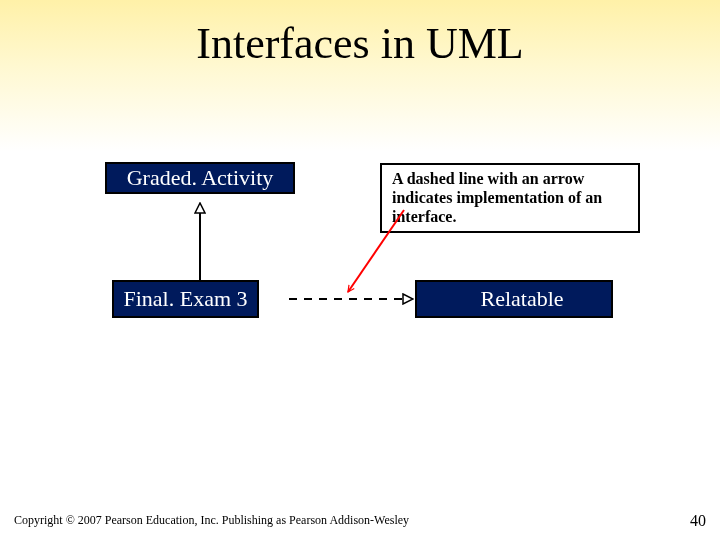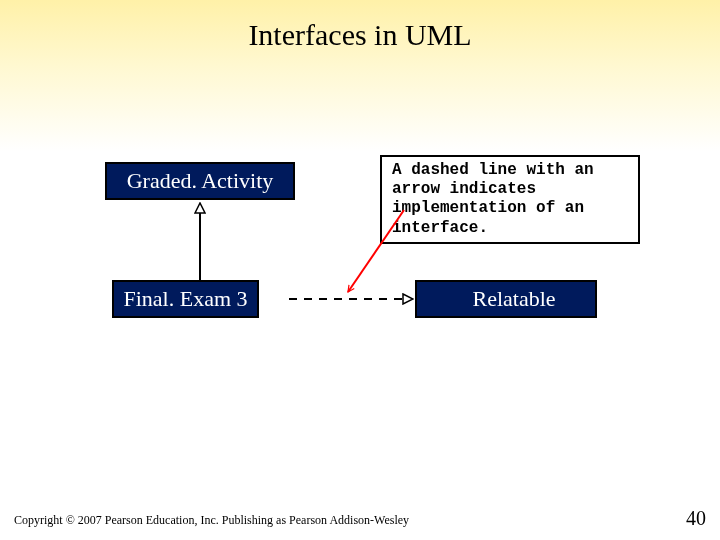--- a/index.html
+++ b/index.html
@@ -19,21 +19,21 @@
       #fff8d0 12%,
       #ffffff 28%,
       #ffffff 100%);
   }
   .title {
     position: absolute;
     top: 18px;
     left: 0;
     width: 100%;
     text-align: center;
-    font-size: 30px;
+    font-size: 44px;
     color: #000;
   }
   .class-box {
     position: absolute;
     background: #001a5c;
     color: #fff;
     border: 2px solid #000;
     font-size: 22px;
     display: flex;
     align-items: center;
@@ -56,52 +56,52 @@
     bottom: 12px;
     left: 14px;
     font-size: 12px;
     color: #000;
     text-align: right;
   }
   .page-num {
     position: absolute;
     bottom: 10px;
     right: 14px;
-    font-size: 20px;
+    font-size: 16px;
     color: #000;
   }
   svg.overlay {
     position: absolute;
     left: 0;
     top: 0;
     width: 720px;
     height: 540px;
     pointer-events: none;
   }
 </style>
 </head>
 <body>
 
 <div class="slide">
 
   <div class="title">Interfaces in UML</div>
 
-  <div class="class-box" style="left:105px; top:162px; width:190px; height:38px;">
+  <div class="class-box" style="left:105px; top:162px; width:190px; height:32px;">
     <span>Graded. Activity</span>
   </div>
 
   <div class="class-box" style="left:112px; top:280px; width:147px; height:38px;">
     <span>Final. Exam 3</span>
   </div>
 
-  <div class="class-box" style="left:415px; top:280px; width:182px; height:38px;padding-left:16px;">
+  <div class="class-box" style="left:415px; top:280px; width:198px; height:38px;padding-left:16px;">
     <span>Relatable</span>
   </div>
 
-  <div class="note-box" style="left:380px; top:155px; width:260px;font-family:Liberation Mono, monospace;">
+  <div class="note-box" style="left:380px; top:163px; width:260px;">
     <span>A dashed line with an arrow indicates implementation of an interface.</span>
   </div>
 
   <svg class="overlay" viewBox="0 0 720 540">
     <defs>
 
       <marker id="gen-head" viewBox="0 0 12 12" refX="1" refY="6" markerWidth="12" markerHeight="12" orient="auto-start-reverse" markerUnits="userSpaceOnUse">
         <path d="M1,1 L11,6 L1,11 Z" fill="#ffffff" stroke="#000" stroke-width="1.5"></path>
       </marker>
 

